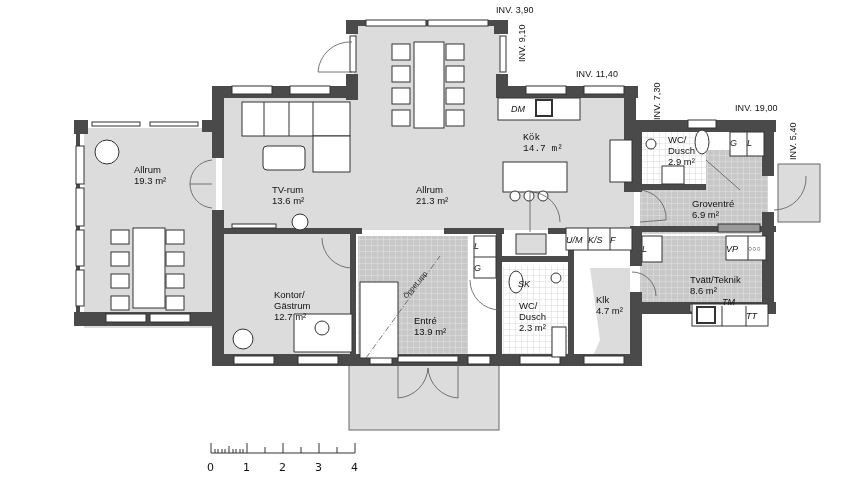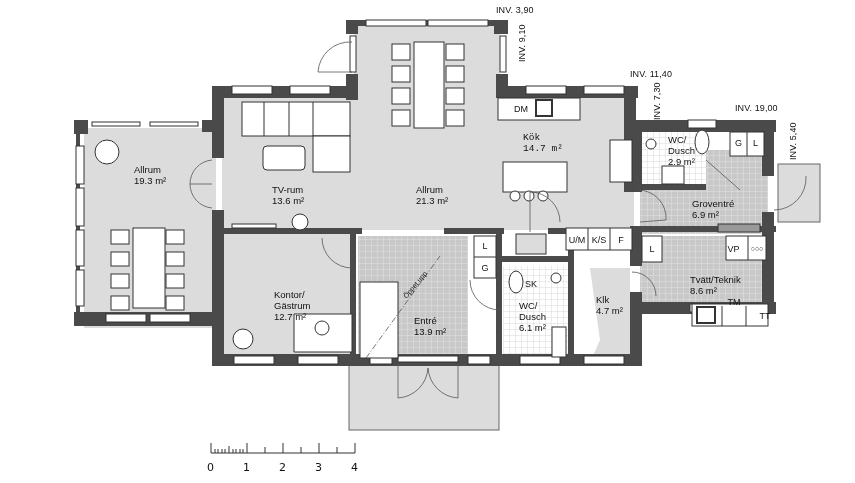--- a/index.html
+++ b/index.html
@@ -1,21 +1,21 @@
 <!DOCTYPE html>
 <html><head>
 <meta charset="utf-8">
 <style>
   html, body { margin:0; padding:0; background:#ffffff; }
   body { width:855px; height:483px; overflow:hidden; position:relative; font-family:"Liberation Sans", sans-serif; }
   #plan { position:absolute; left:0; top:0; width:855px; height:483px; }
   .room-label { position:absolute; font-size:9.5px; line-height:11px; color:#111; text-align:left; white-space:nowrap; }
   .inv { position:absolute; font-size:9px; color:#111; white-space:nowrap; letter-spacing:0.1px; }
   .inv.v { transform:rotate(-90deg); transform-origin:left top; }
-  .fix { position:absolute; font-size:9px; color:#111; text-align:center; line-height:12px; }
+  .fix { position:absolute; font-size:9px; color:#111; text-align:left; line-height:12px;font-style:italic; }
   .scale-num { position:absolute; font-family:"DejaVu Sans", sans-serif; font-size:11px; color:#111; }
   .diag { position:absolute; font-size:7px; color:#111; transform:rotate(-50deg); transform-origin:left top; white-space:nowrap; }
 </style>
 </head>
 <body>
 
 <svg id="plan" viewBox="0 0 855 483" xmlns="http://www.w3.org/2000/svg">
   <defs>
     <pattern id="tile" width="6" height="6" patternUnits="userSpaceOnUse">
       <rect width="6" height="6" fill="#c8c8c8"></rect>
@@ -276,34 +276,34 @@
   <div>Gästrum</div>
   <div>12.7 m²</div>
 </div>
 <div class="room-label" style="left:414px;top:315px;">
   <div>Entré</div>
   <div>13.9 m²</div>
 </div>
 <div class="room-label" style="left:519px;top:300px;">
   <div>WC/</div>
   <div>Dusch</div>
-  <div>6.1 m²</div>
+  <div>2.3 m²</div>
 </div>
 <div class="room-label" style="left:596px;top:294px;">
   <div>Klk</div>
   <div>4.7 m²</div>
 </div>
 <div class="room-label" style="left:690px;top:274px;">
   <div>Tvätt/Teknik</div>
   <div>8.6 m²</div>
 </div>
 
 <div class="inv" style="left:472px;top:5px;padding-left:24px;">INV. 3,90</div>
 <div class="inv v" style="left:517px;top:62px;">INV. 9,10</div>
-<div class="inv" style="left:630px;top:69px;text-align:center;">INV. 11,40</div>
+<div class="inv" style="left:576px;top:69px;text-align:center;">INV. 11,40</div>
 <div class="inv v" style="left:652px;top:120px;">INV. 7,30</div>
 <div class="inv" style="left:735px;top:103px;">INV. 19,00</div>
 <div class="inv v" style="left:788px;top:160px;">INV. 5,40</div>
 
 <div class="fix" style="left:511px;top:103px;width:20px;">DM</div>
 <div class="fix" style="left:518px;top:238px;width:26px;margin-top:40px;">SK</div>
 <div class="fix" style="left:566px;top:234px;width:22px;">U/M</div>
 <div class="fix" style="left:588px;top:234px;width:22px;">K/S</div>
 <div class="fix" style="left:610px;top:234px;width:22px;">F</div>
 <div class="fix" style="left:474px;top:240px;width:22px;">L</div>

